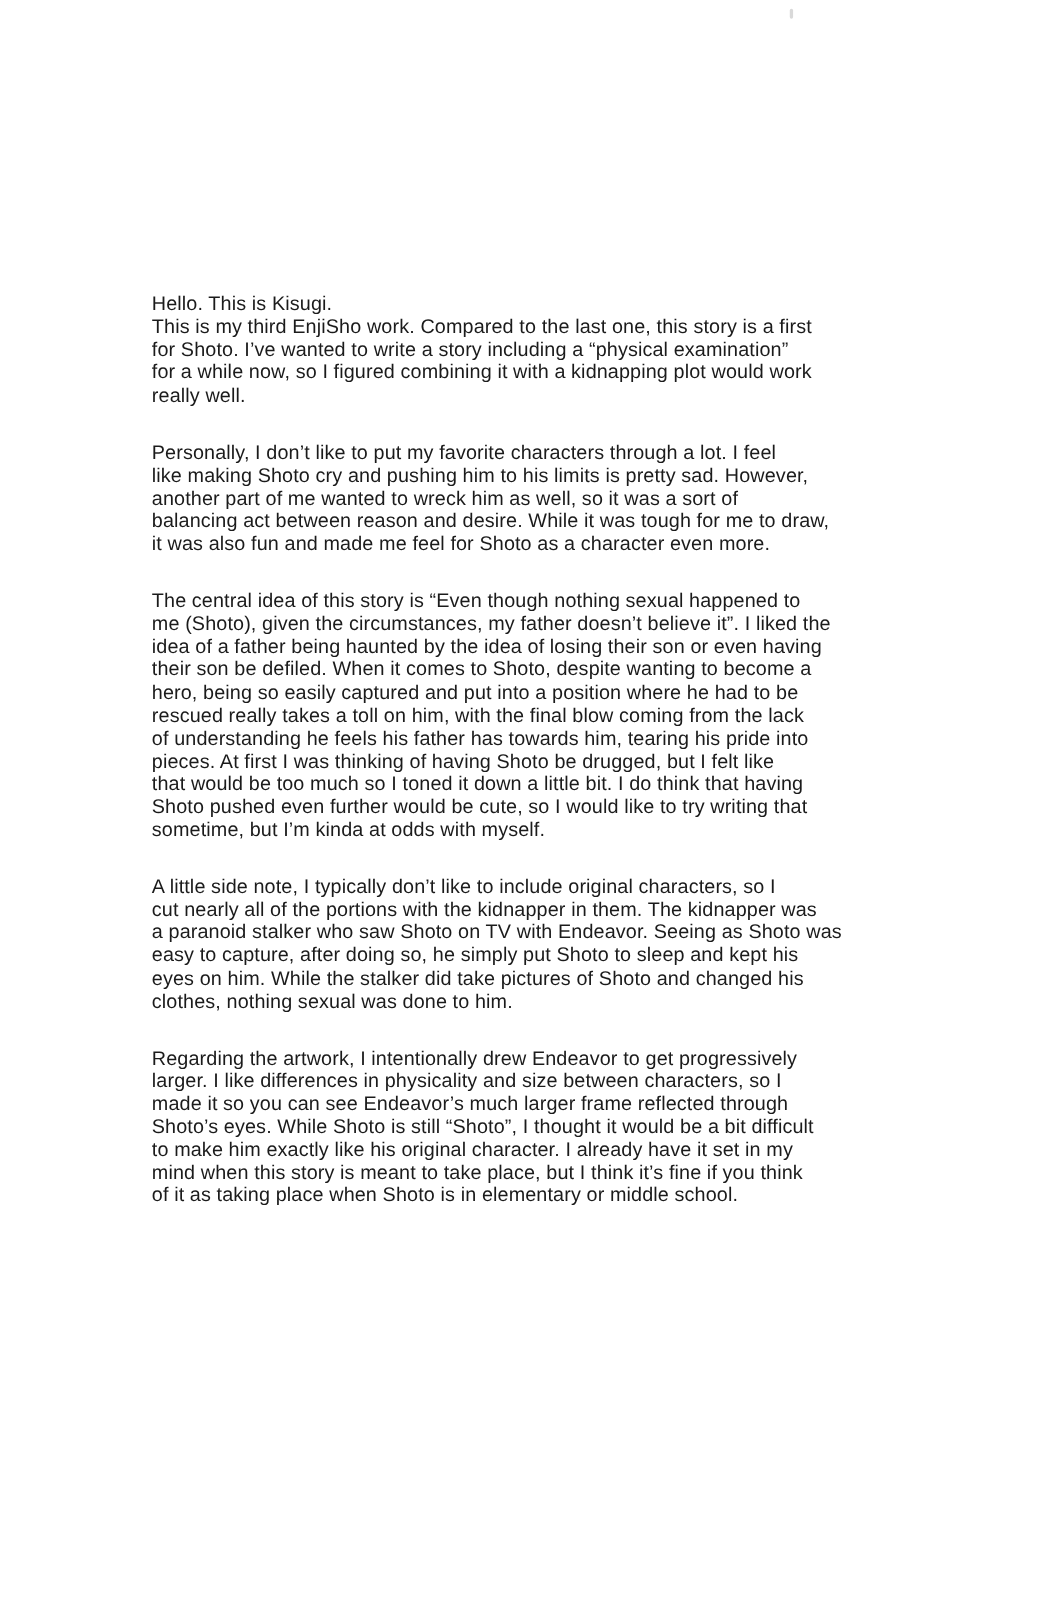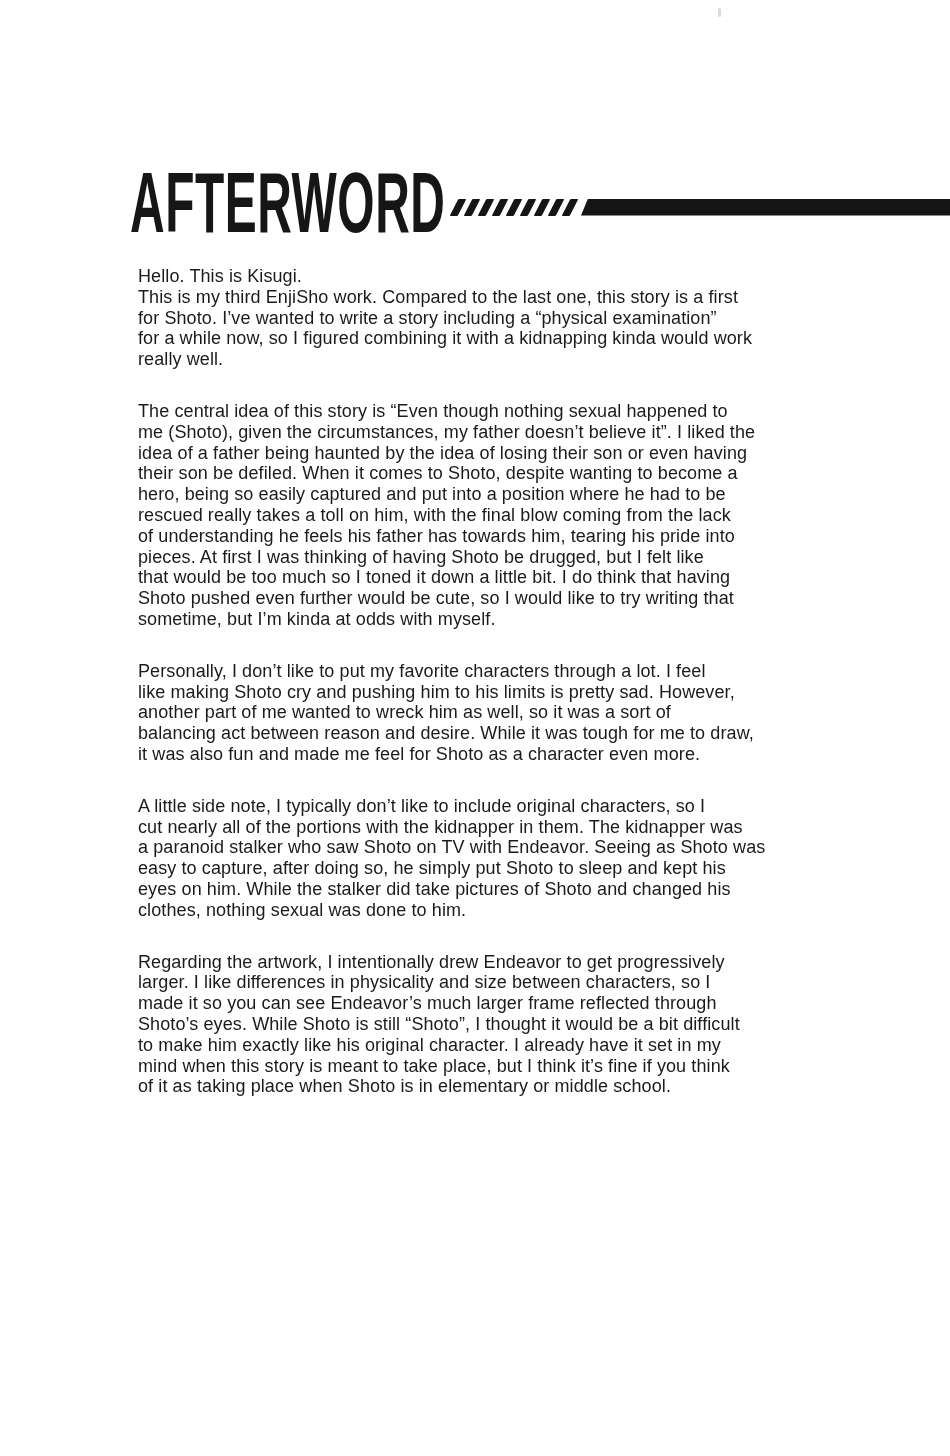--- a/index.html
+++ b/index.html
@@ -91,60 +91,43 @@
     border-radius: 2px;
   }
 </style>
 </head>
 <body>
 
 <div class="page">
 
   <div class="speck"></div>
 
-  <header class="header">
-    <div class="title-wrap">
-      <span class="title">AFTERWORD</span>
-    </div>
-    <div class="slashes">
-        <span class="slash"></span>
-        <span class="slash"></span>
-        <span class="slash"></span>
-        <span class="slash"></span>
-        <span class="slash"></span>
-        <span class="slash"></span>
-        <span class="slash"></span>
-        <span class="slash"></span>
-        <span class="slash"></span>
-      </div>
-    <div class="rule"></div>
-  </header>
 
   <main class="content">
     <p>Hello. This is Kisugi.
 This is my third EnjiSho work. Compared to the last one, this story is a first
 for Shoto. I’ve wanted to write a story including a “physical examination”
-for a while now, so I figured combining it with a kidnapping kinda would work
+for a while now, so I figured combining it with a kidnapping plot would work
 really well.</p>
+    <p>Personally, I don’t like to put my favorite characters through a lot. I feel
+like making Shoto cry and pushing him to his limits is pretty sad. However,
+another part of me wanted to wreck him as well, so it was a sort of
+balancing act between reason and desire. While it was tough for me to draw,
+it was also fun and made me feel for Shoto as a character even more.</p>
     <p>The central idea of this story is “Even though nothing sexual happened to
 me (Shoto), given the circumstances, my father doesn’t believe it”. I liked the
 idea of a father being haunted by the idea of losing their son or even having
 their son be defiled. When it comes to Shoto, despite wanting to become a
 hero, being so easily captured and put into a position where he had to be
 rescued really takes a toll on him, with the final blow coming from the lack
 of understanding he feels his father has towards him, tearing his pride into
 pieces. At first I was thinking of having Shoto be drugged, but I felt like
 that would be too much so I toned it down a little bit. I do think that having
 Shoto pushed even further would be cute, so I would like to try writing that
 sometime, but I’m kinda at odds with myself.</p>
-    <p>Personally, I don’t like to put my favorite characters through a lot. I feel
-like making Shoto cry and pushing him to his limits is pretty sad. However,
-another part of me wanted to wreck him as well, so it was a sort of
-balancing act between reason and desire. While it was tough for me to draw,
-it was also fun and made me feel for Shoto as a character even more.</p>
     <p>A little side note, I typically don’t like to include original characters, so I
 cut nearly all of the portions with the kidnapper in them. The kidnapper was
 a paranoid stalker who saw Shoto on TV with Endeavor. Seeing as Shoto was
 easy to capture, after doing so, he simply put Shoto to sleep and kept his
 eyes on him. While the stalker did take pictures of Shoto and changed his
 clothes, nothing sexual was done to him.</p>
     <p>Regarding the artwork, I intentionally drew Endeavor to get progressively
 larger. I like differences in physicality and size between characters, so I
 made it so you can see Endeavor’s much larger frame reflected through
 Shoto’s eyes. While Shoto is still “Shoto”, I thought it would be a bit difficult

